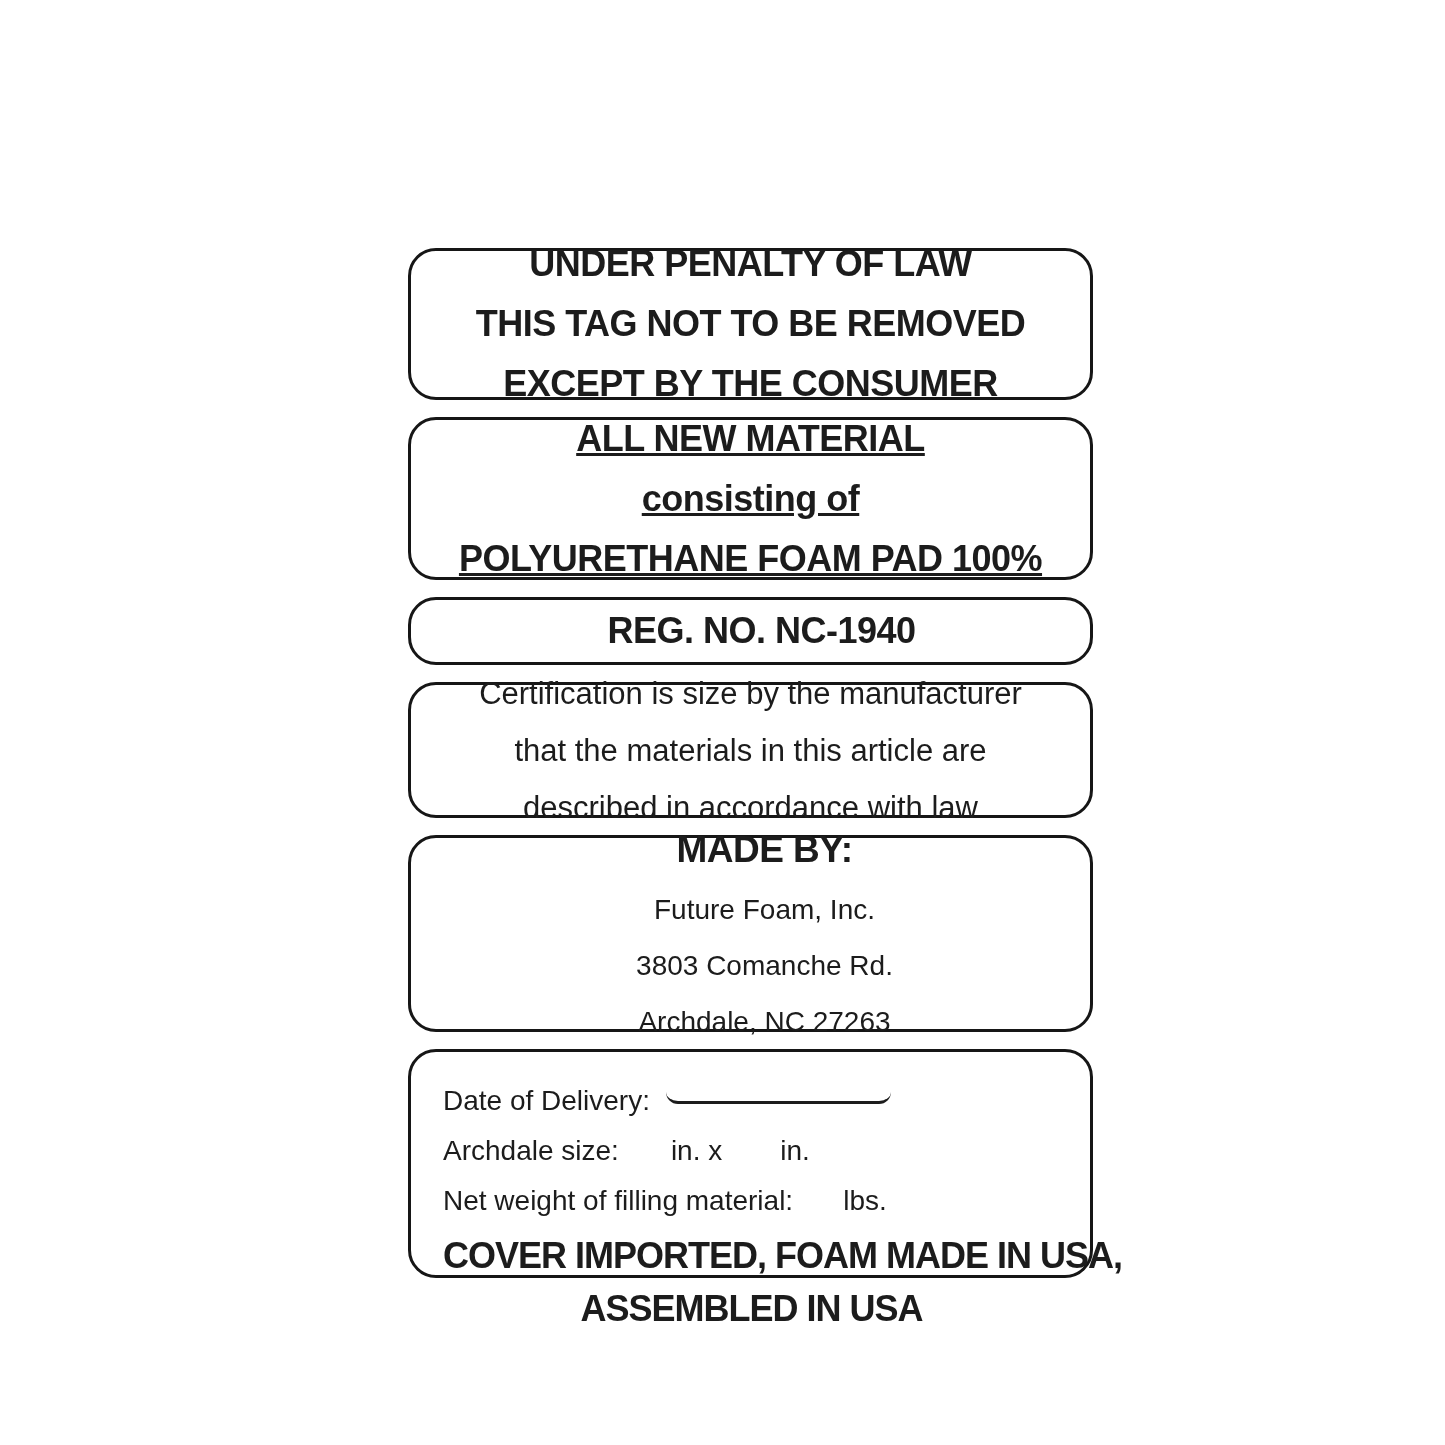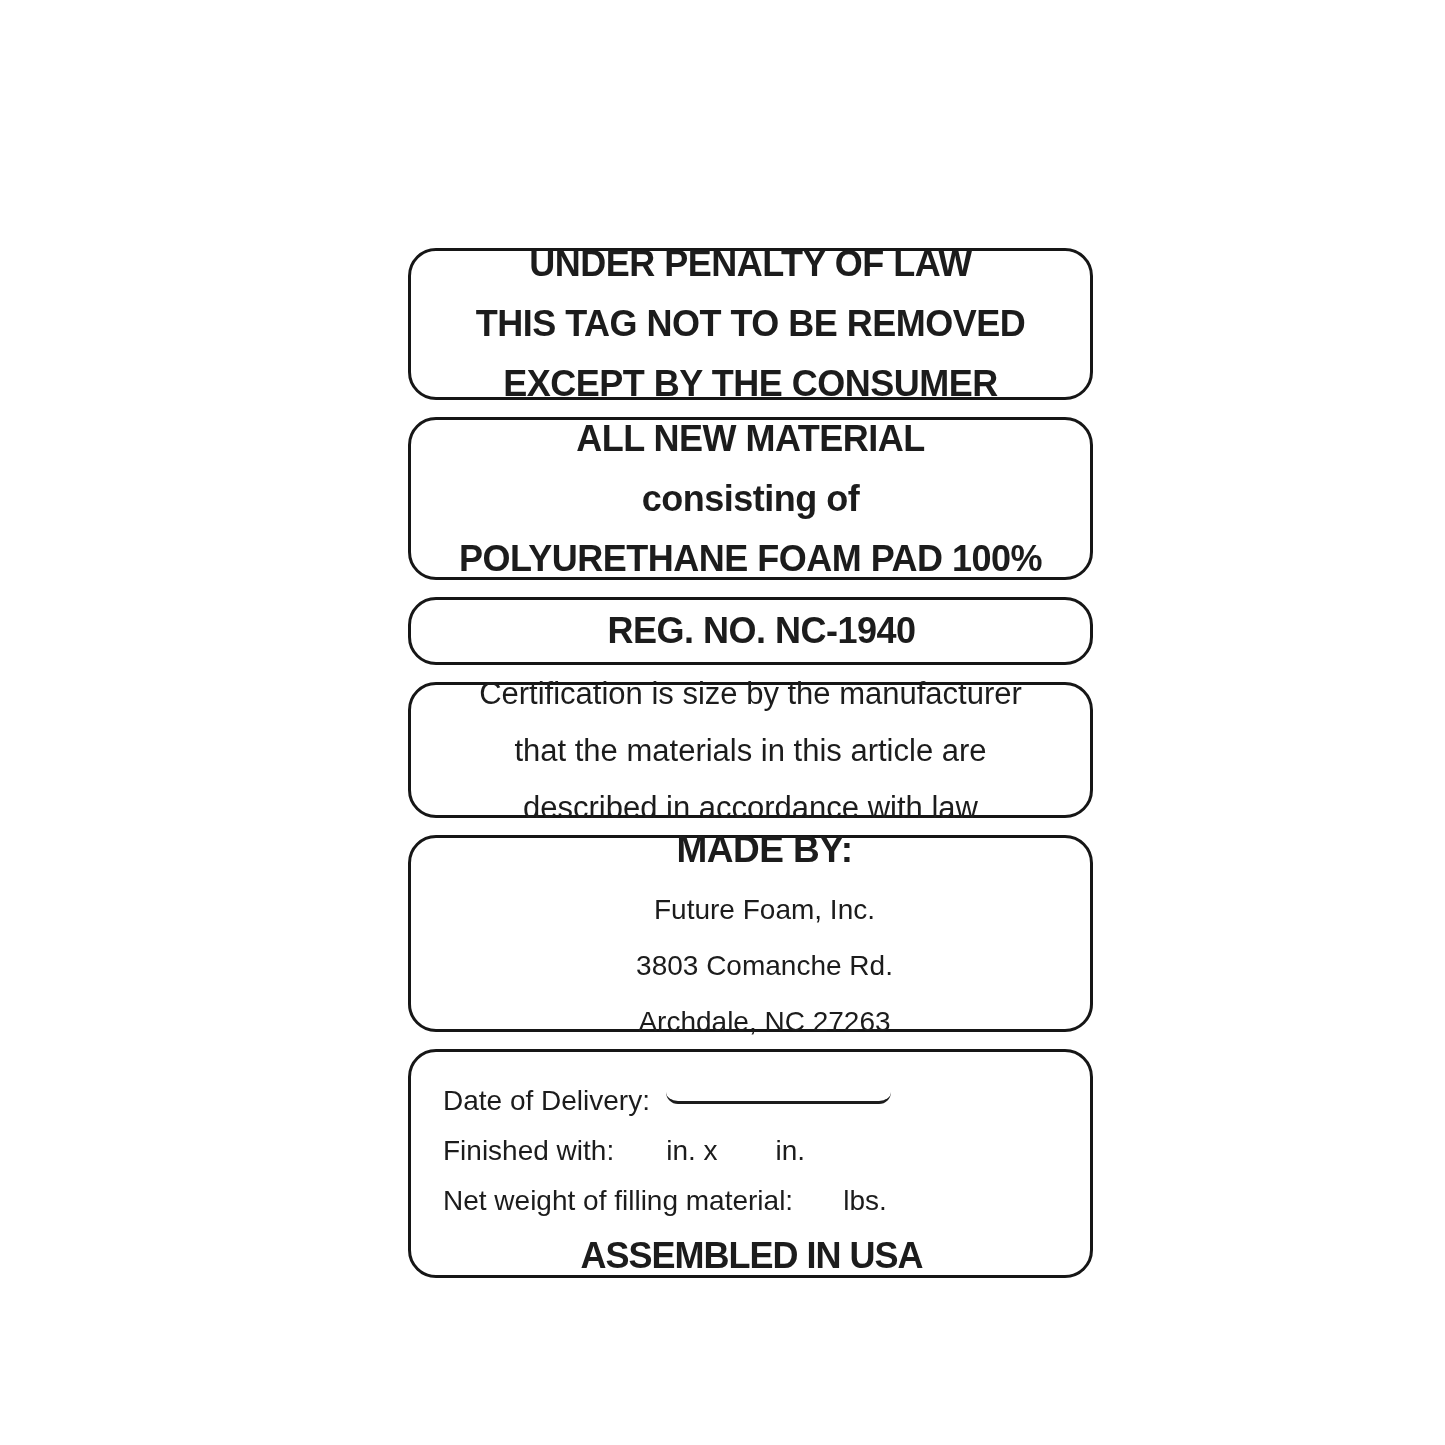--- a/index.html
+++ b/index.html
@@ -30,21 +30,21 @@
     border: 3px solid #161616;
     background: #ffffff;
     display: flex;
     flex-direction: column;
     justify-content: center;
     align-items: center;
     text-align: center;
     width: 100%;
   }
   .box-penalty  { height: 152px; }
-  .box-material { height: 163px; }
+  .box-material { height: 163px; text-decoration: underline; }
   .box-reg      { height: 68px; padding-left: 22px; }
   .box-cert     { height: 136px; }
   .box-madeby   { height: 197px; padding-left: 28px; }
   .box-details  {
     height: 229px;
     justify-content: flex-start;
     align-items: stretch;
     text-align: left;
     padding: 16px 18px 10px 20px;
   }
@@ -140,24 +140,25 @@
       <div class="addr-line">Future Foam, Inc.</div>
       <div class="addr-line">3803 Comanche Rd.</div>
       <div class="addr-line">Archdale, NC  27263</div>
     </section>
 
     <section class="box box-details">
       <div class="detail-line">
         <span>Date of Delivery:</span><span class="blank-line"></span>
       </div>
       <div class="detail-line">
-        <span>Finished with:</span><span class="size-mid">in. x</span><span class="size-end">in.</span>
+        <span>Archdale size:</span><span class="size-mid">in. x</span><span class="size-end">in.</span>
       </div>
       <div class="detail-line">
         <span>Net weight of filling material:</span><span class="weight-unit">lbs.</span>
       </div>
       <div class="origin-block">
+        <div class="origin-line">COVER IMPORTED, FOAM MADE IN USA,</div>
         <div class="origin-line">ASSEMBLED IN USA</div>
       </div>
     </section>
 
   </div>
 </div>
 
 </body></html>

